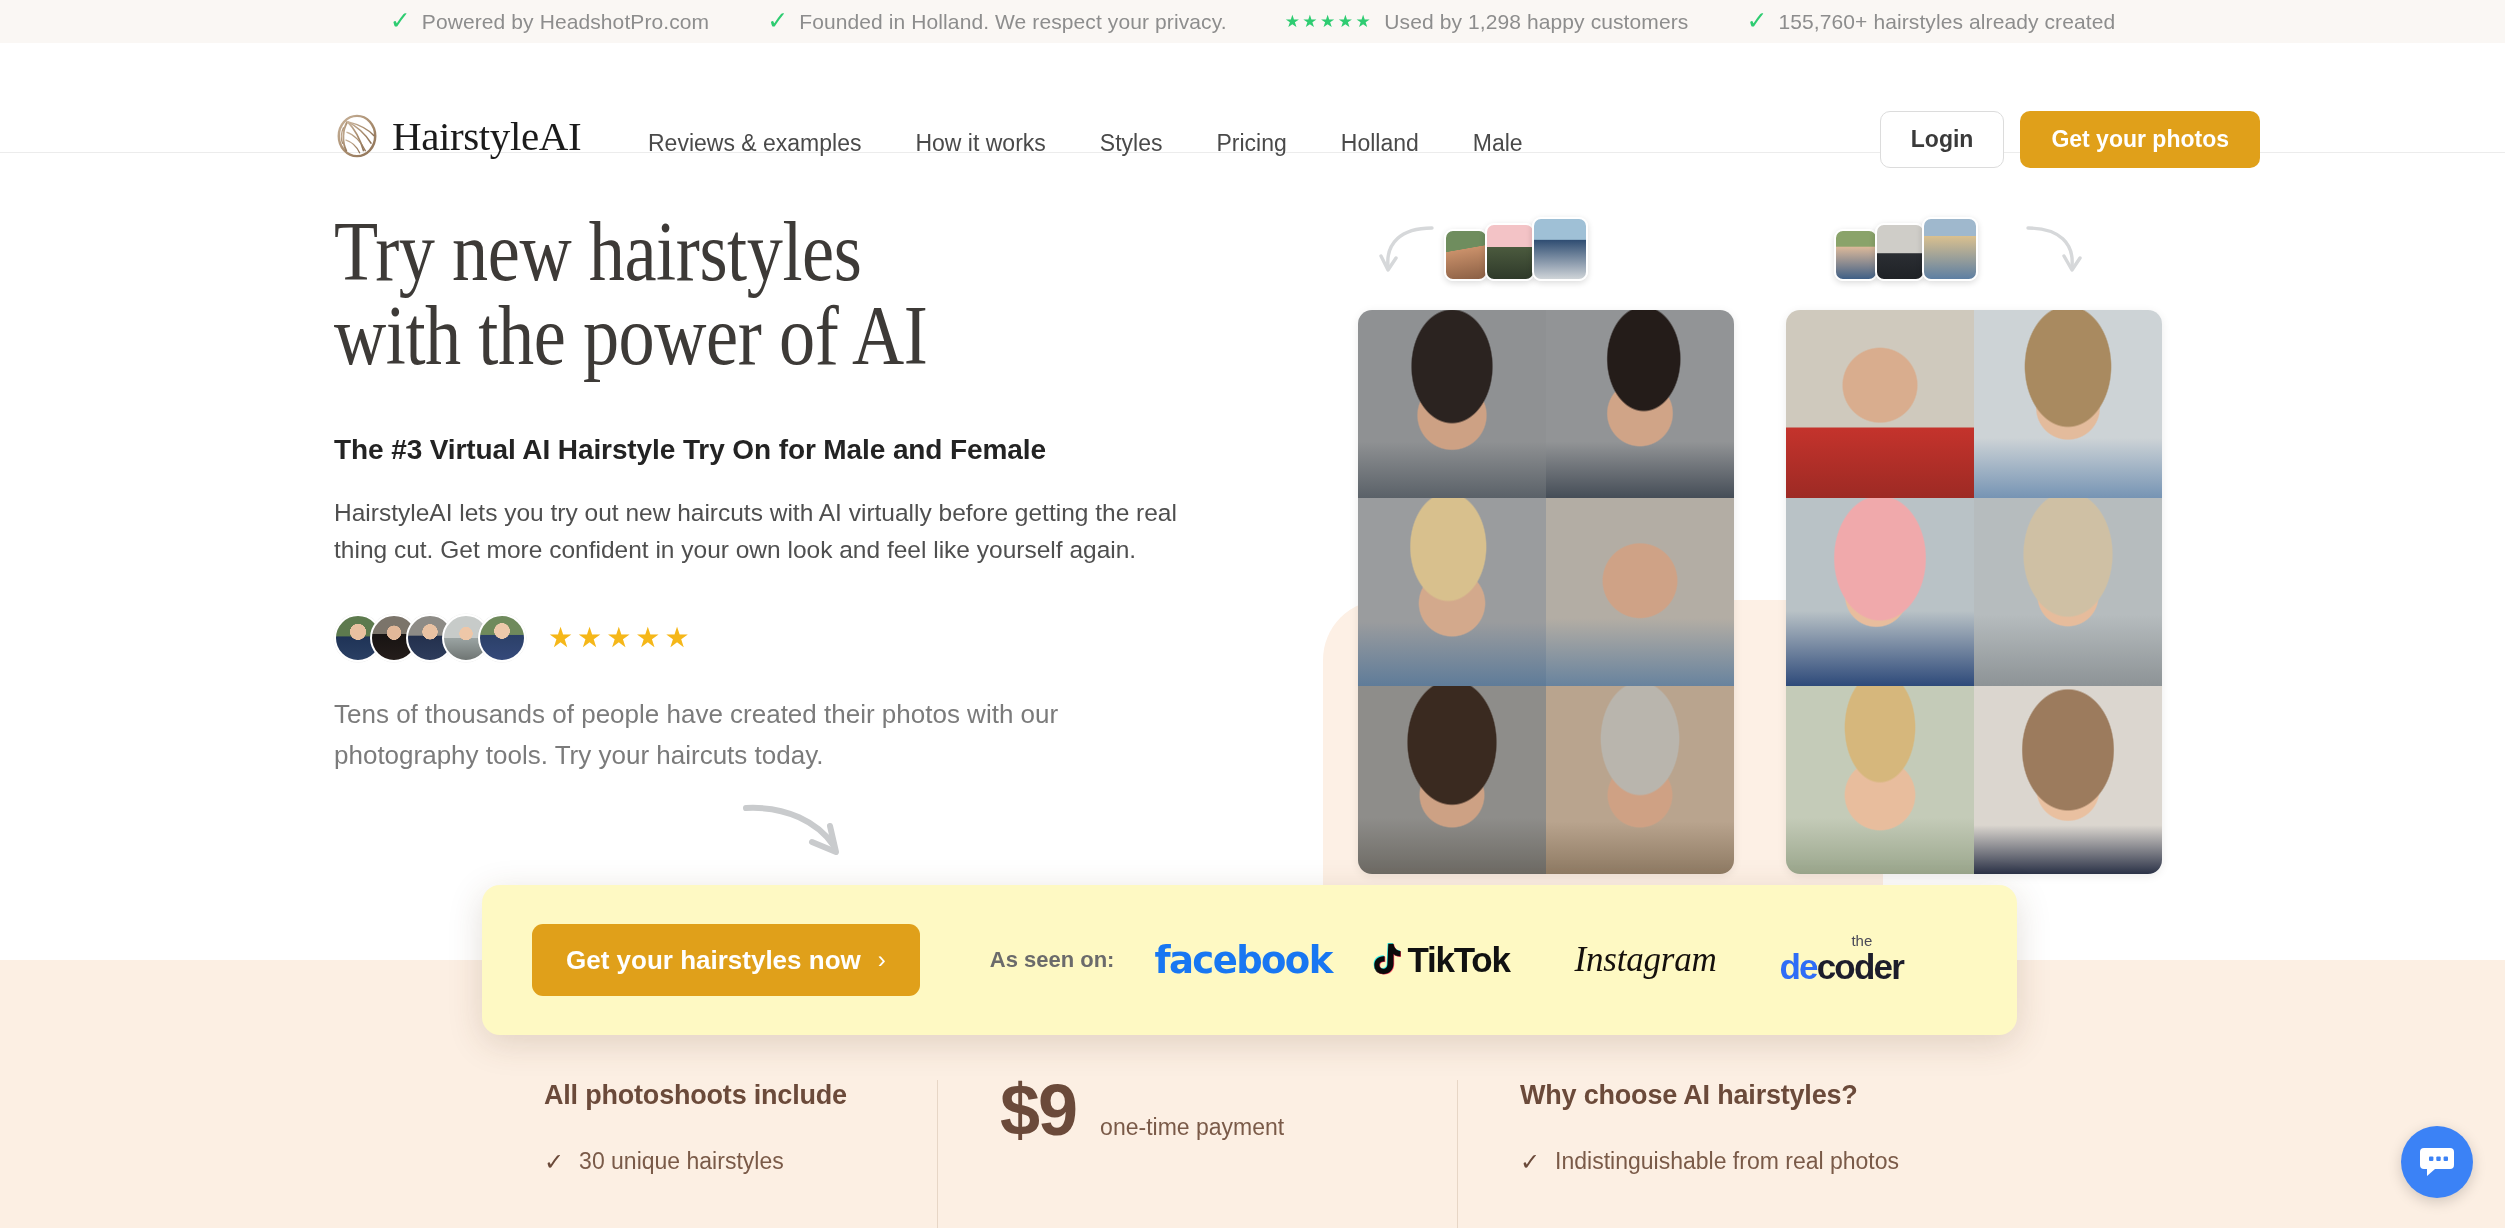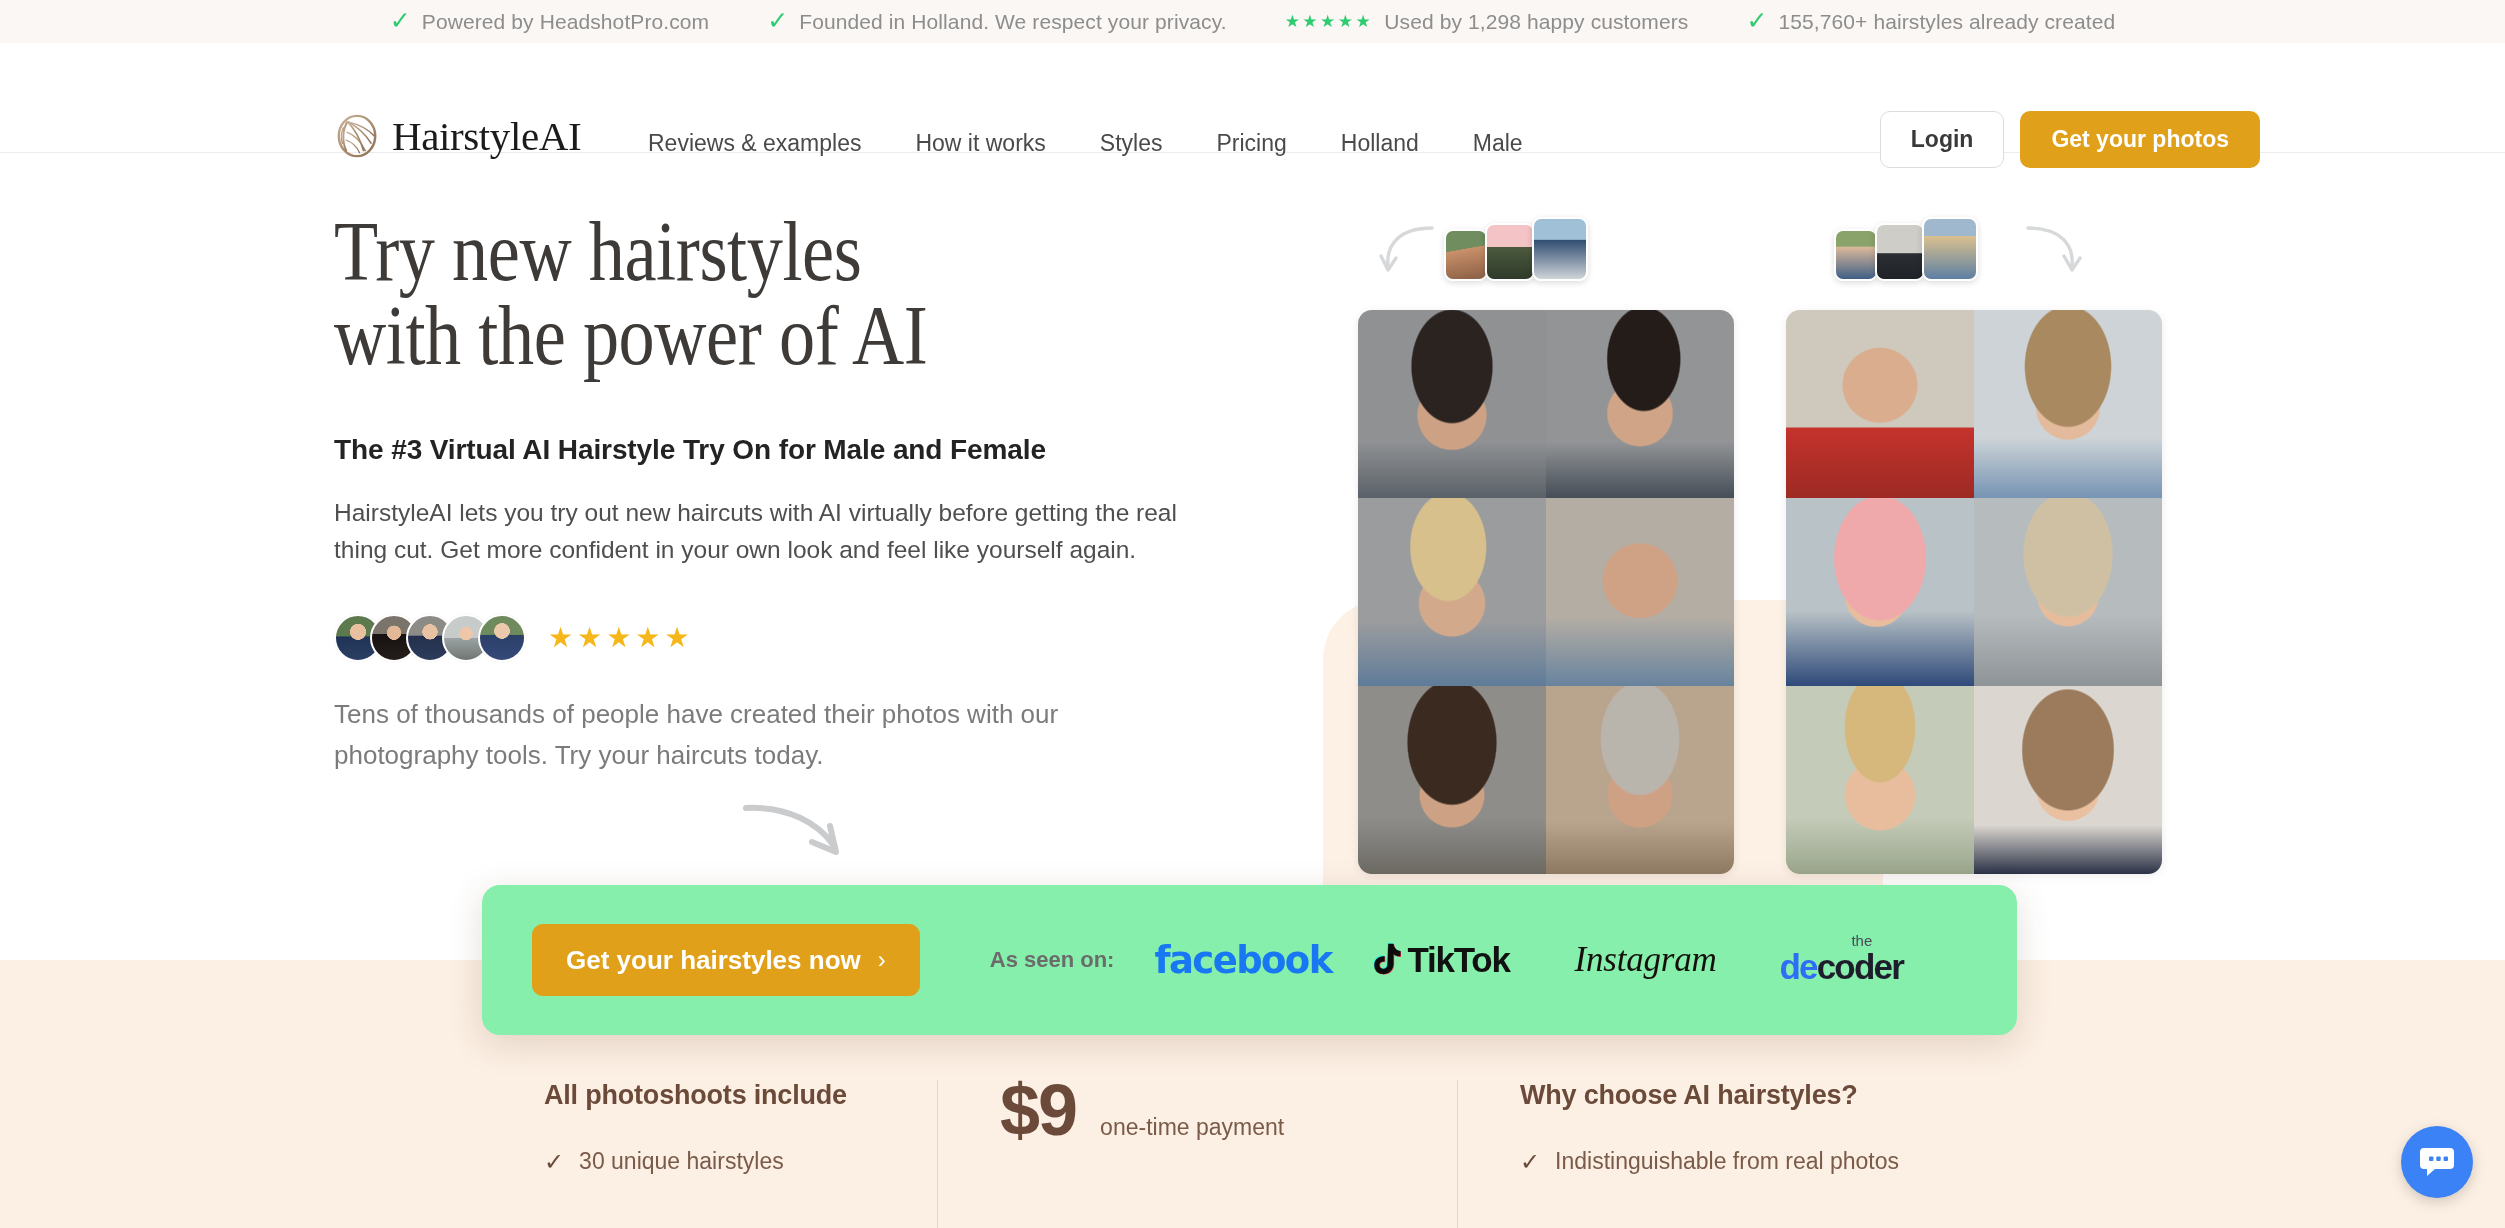--- a/index.html
+++ b/index.html
@@ -268,21 +268,21 @@
   .mini-arrow.a-left  { left: 56px;  top: 42px; }
   .mini-arrow.a-right { left: 700px; top: 42px; }
 
   
   .cta-card {
     position: absolute;
     left: 482px;
     top: 885px;
     width: 1535px;
     height: 150px;
-    background: #86efac;
+    background: #fef9c3;
     border-radius: 18px;
     box-shadow: 0 8px 34px rgba(90,60,30,.17);
     z-index: 10;
     display: flex;
     align-items: center;
     padding-left: 50px;
   }
   .btn-cta {
     background: #e0a01a;
     border: none;

